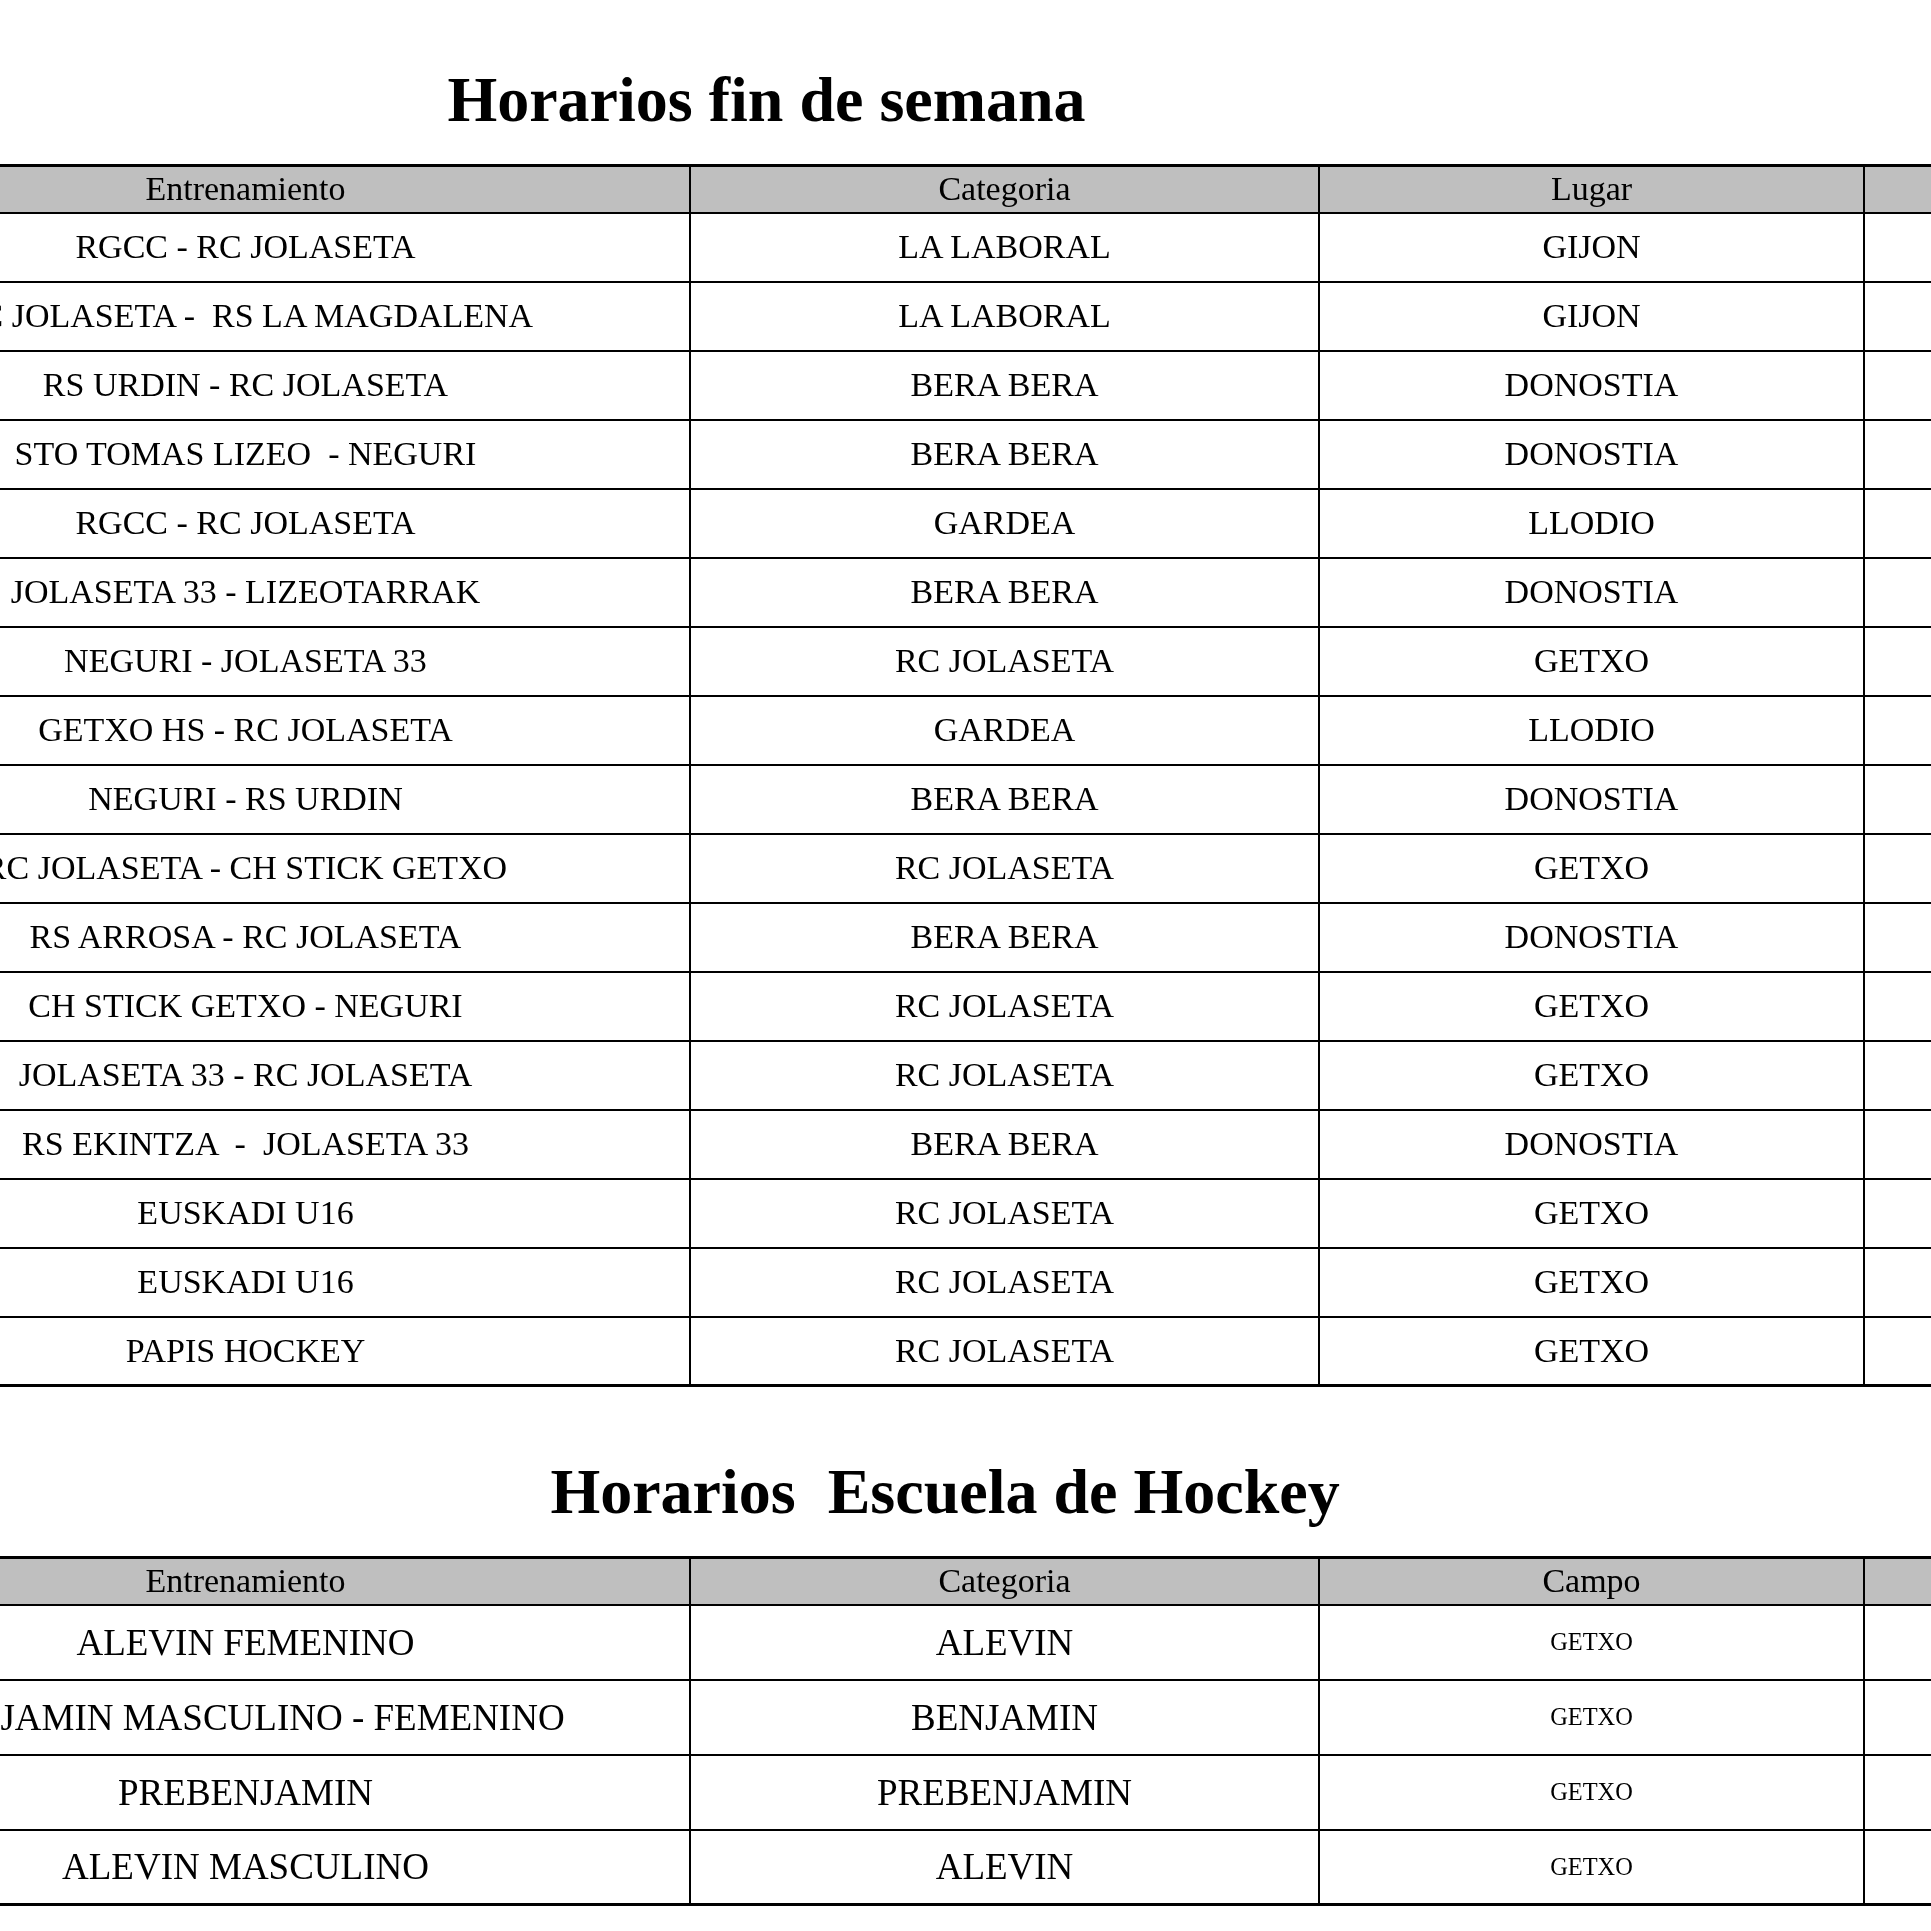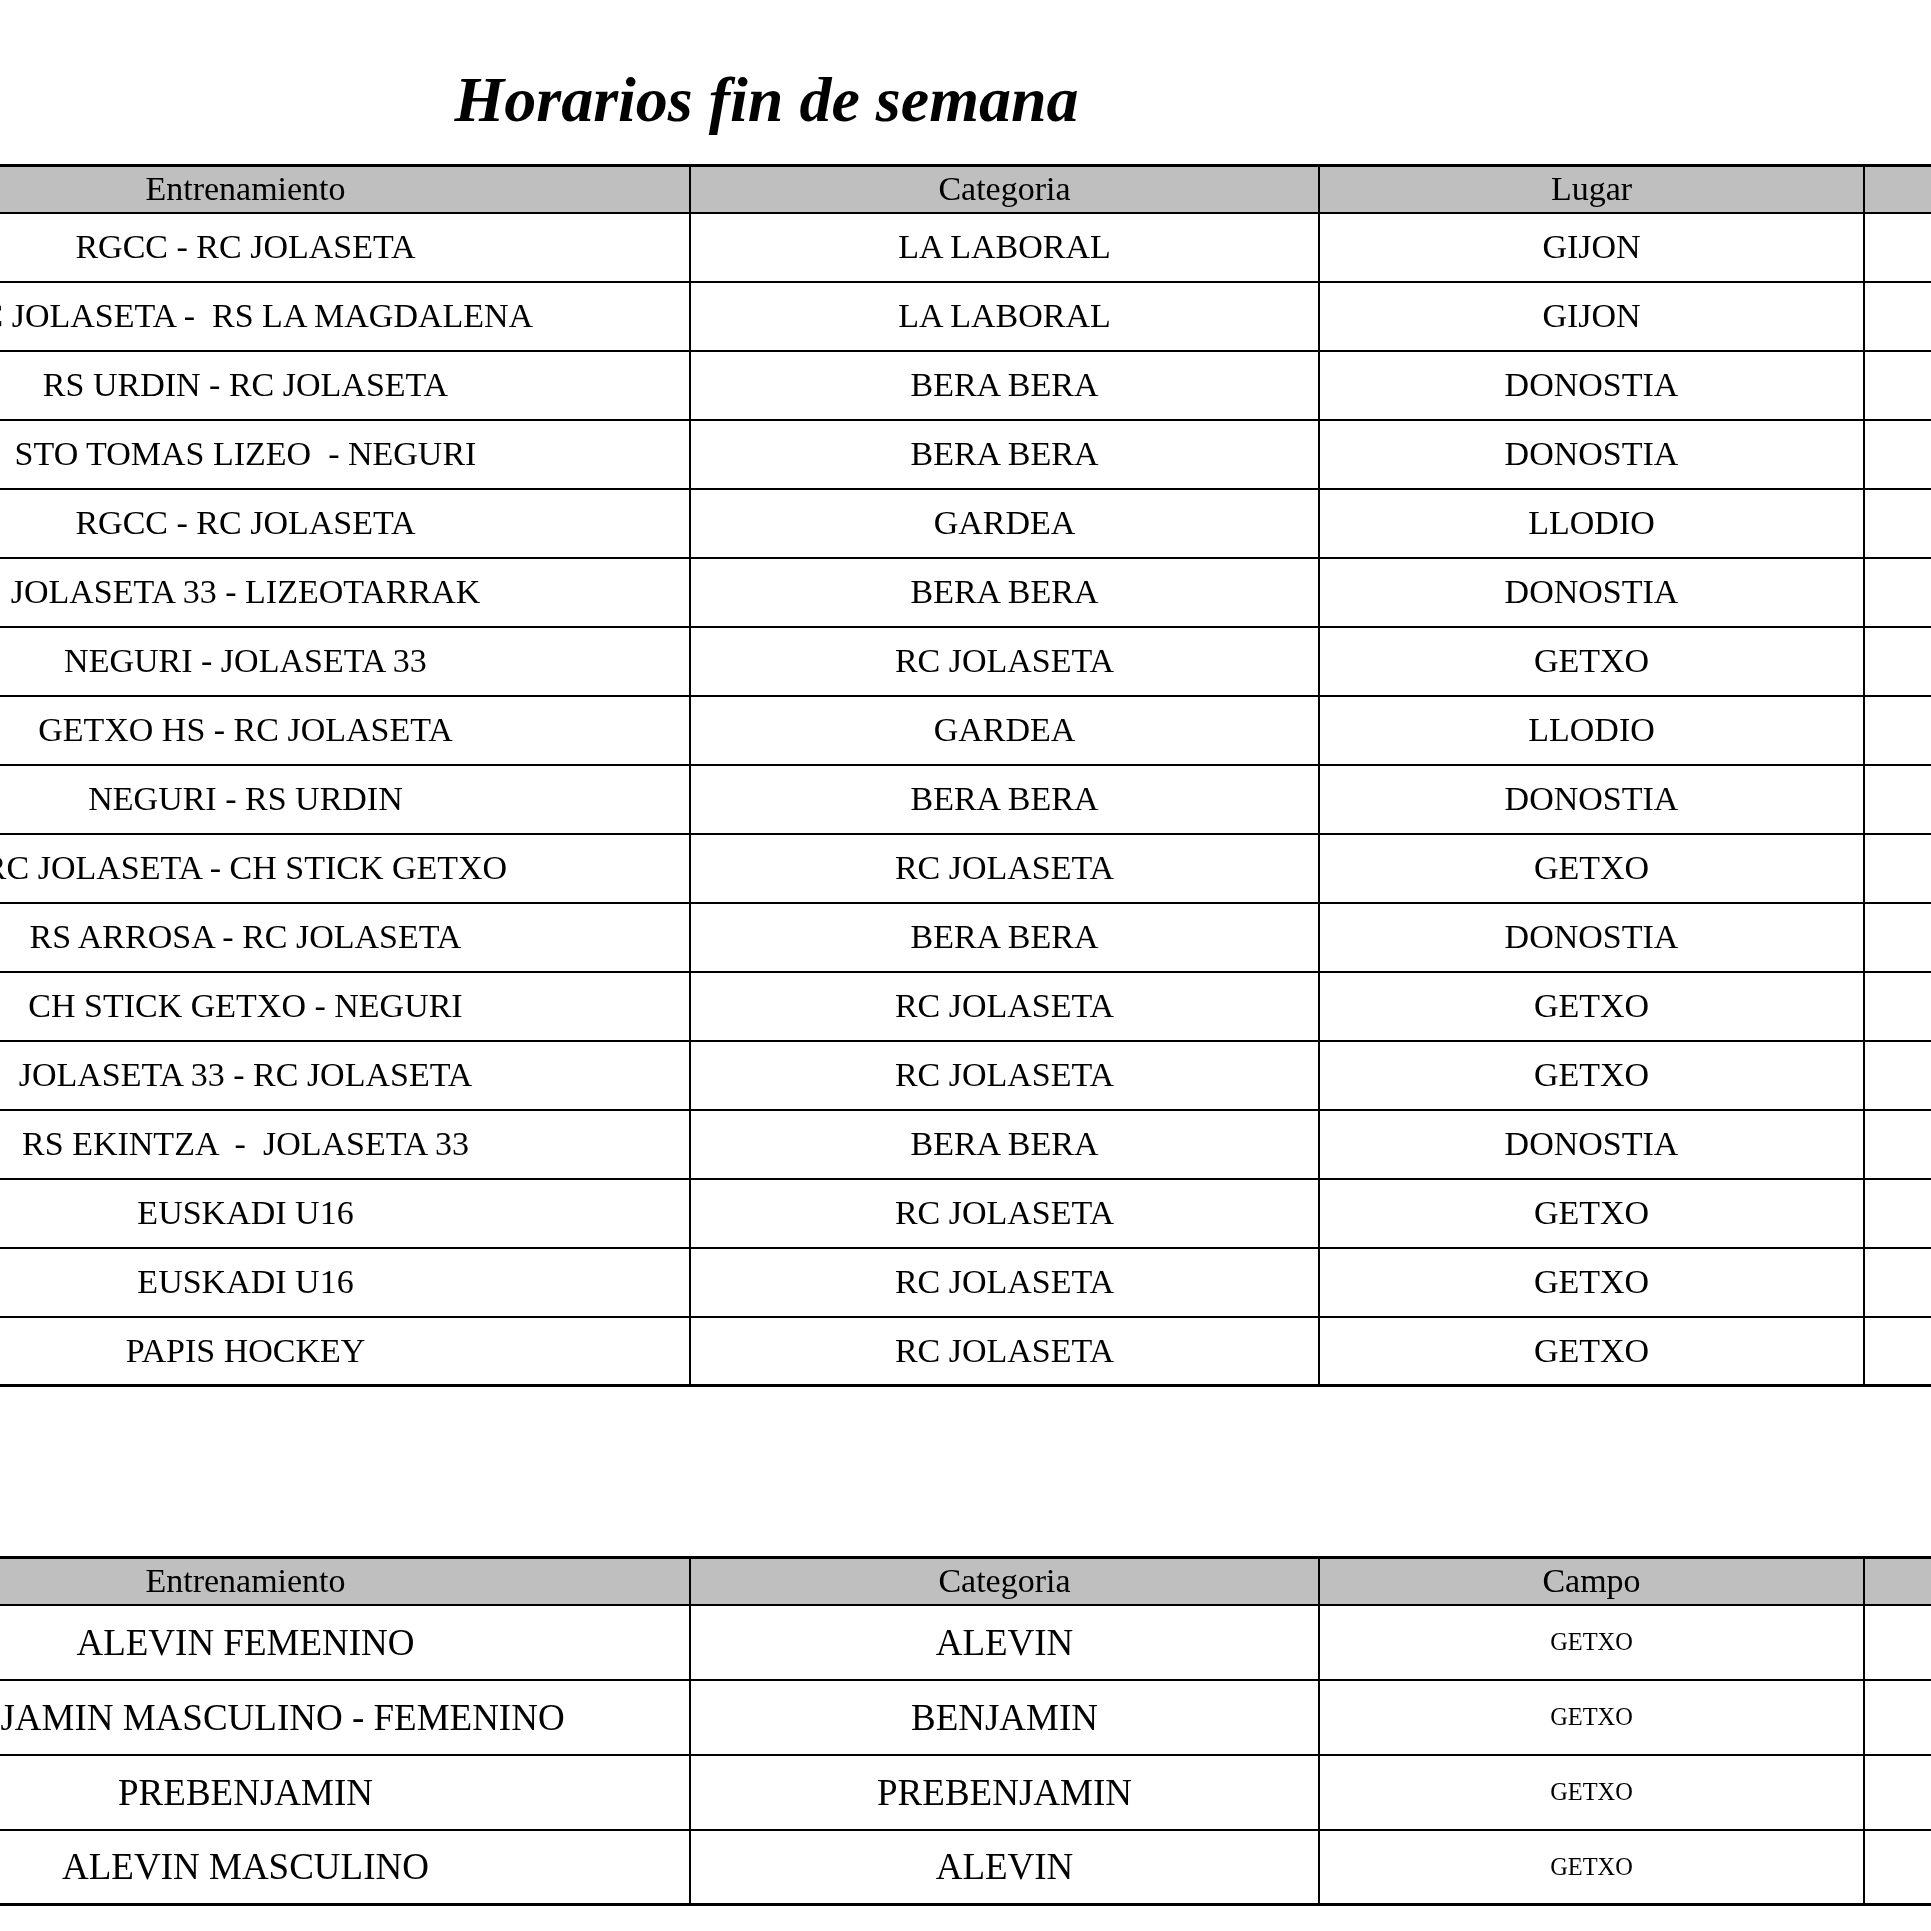--- a/index.html
+++ b/index.html
@@ -26,21 +26,20 @@
     left: 0;
     font-weight: bold;
     font-size: 64px;
     line-height: 72px;
     text-align: center;
     white-space: pre;
   }
   .title-weekend {
     top: 64px;
     width: 1533px;
-    font-style: italic;
   }
   .title-school {
     top: 1456px;
     width: 1890px;
   }
   table.grid {
     position: absolute;
     left: -200px;
     border-collapse: collapse;
     table-layout: fixed;
@@ -196,20 +195,21 @@
         </tr>
         <tr>
           <td class="col0">PAPIS HOCKEY</td>
           <td class="col1">RC JOLASETA</td>
           <td class="col2">GETXO</td>
           <td class="col3"></td>
         </tr>
       </tbody>
   </table>
 
+  <div class="doc-title title-school">Horarios  Escuela de Hockey</div>
 
   <table class="grid grid-school">
     <colgroup>
       <col style="width:889px">
       <col style="width:629px">
       <col style="width:545px">
       <col style="width:221px">
     </colgroup>
     <thead>
         <tr>

